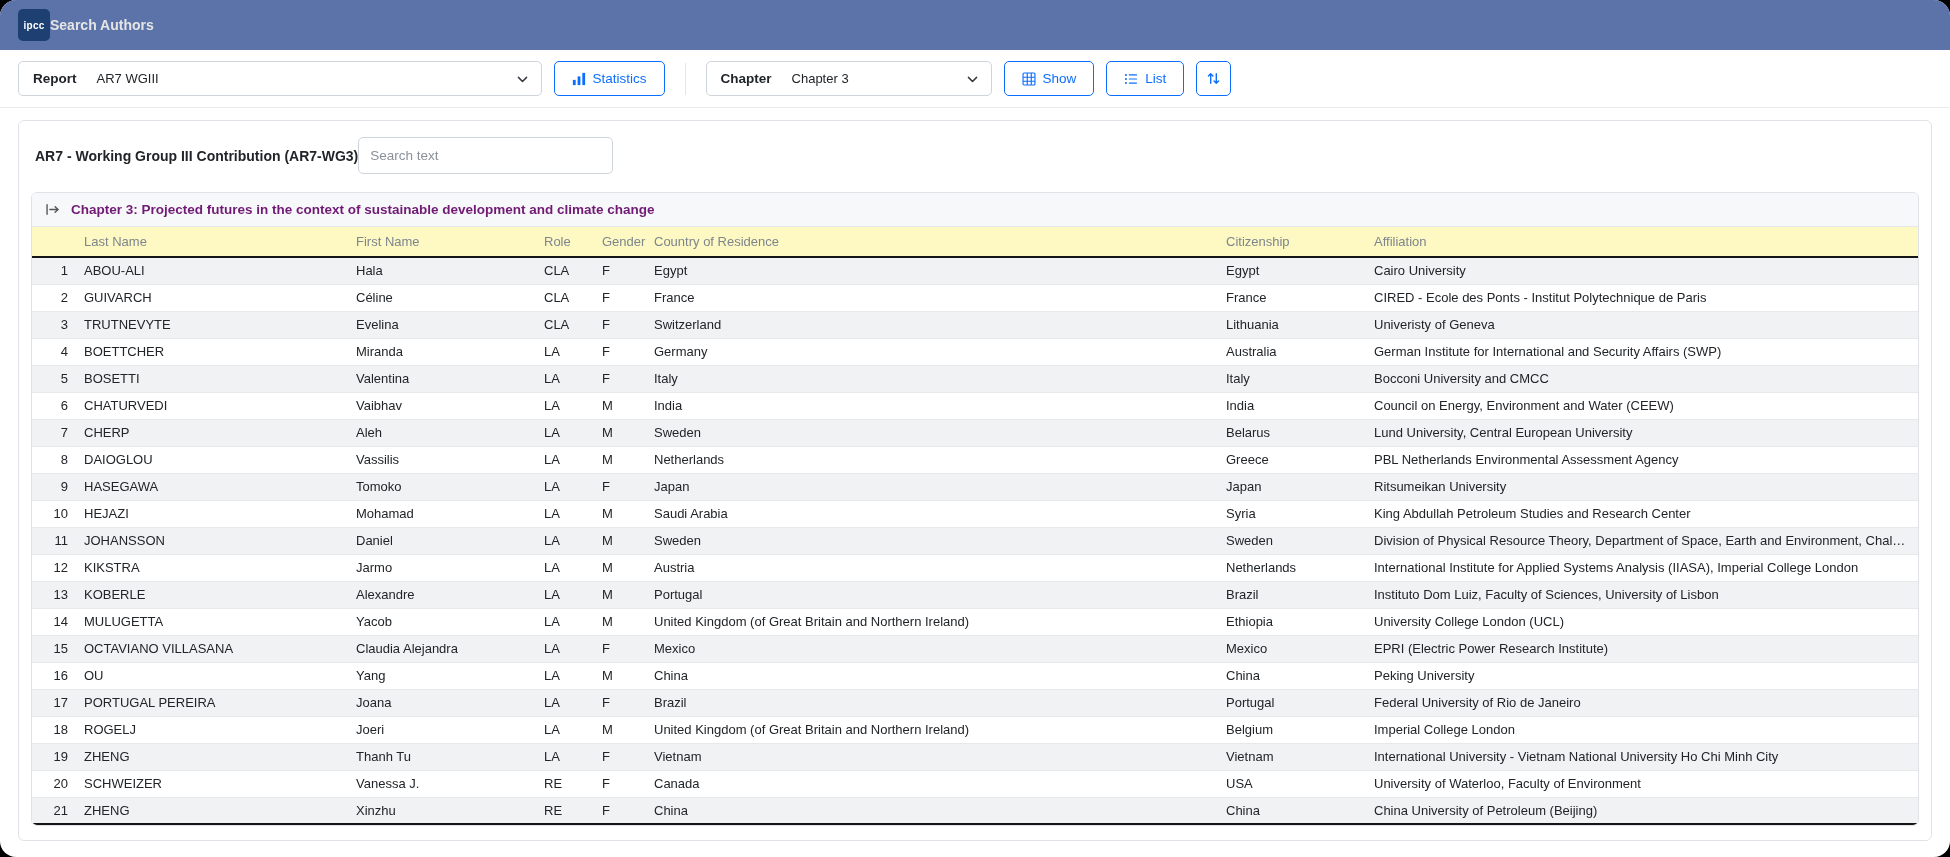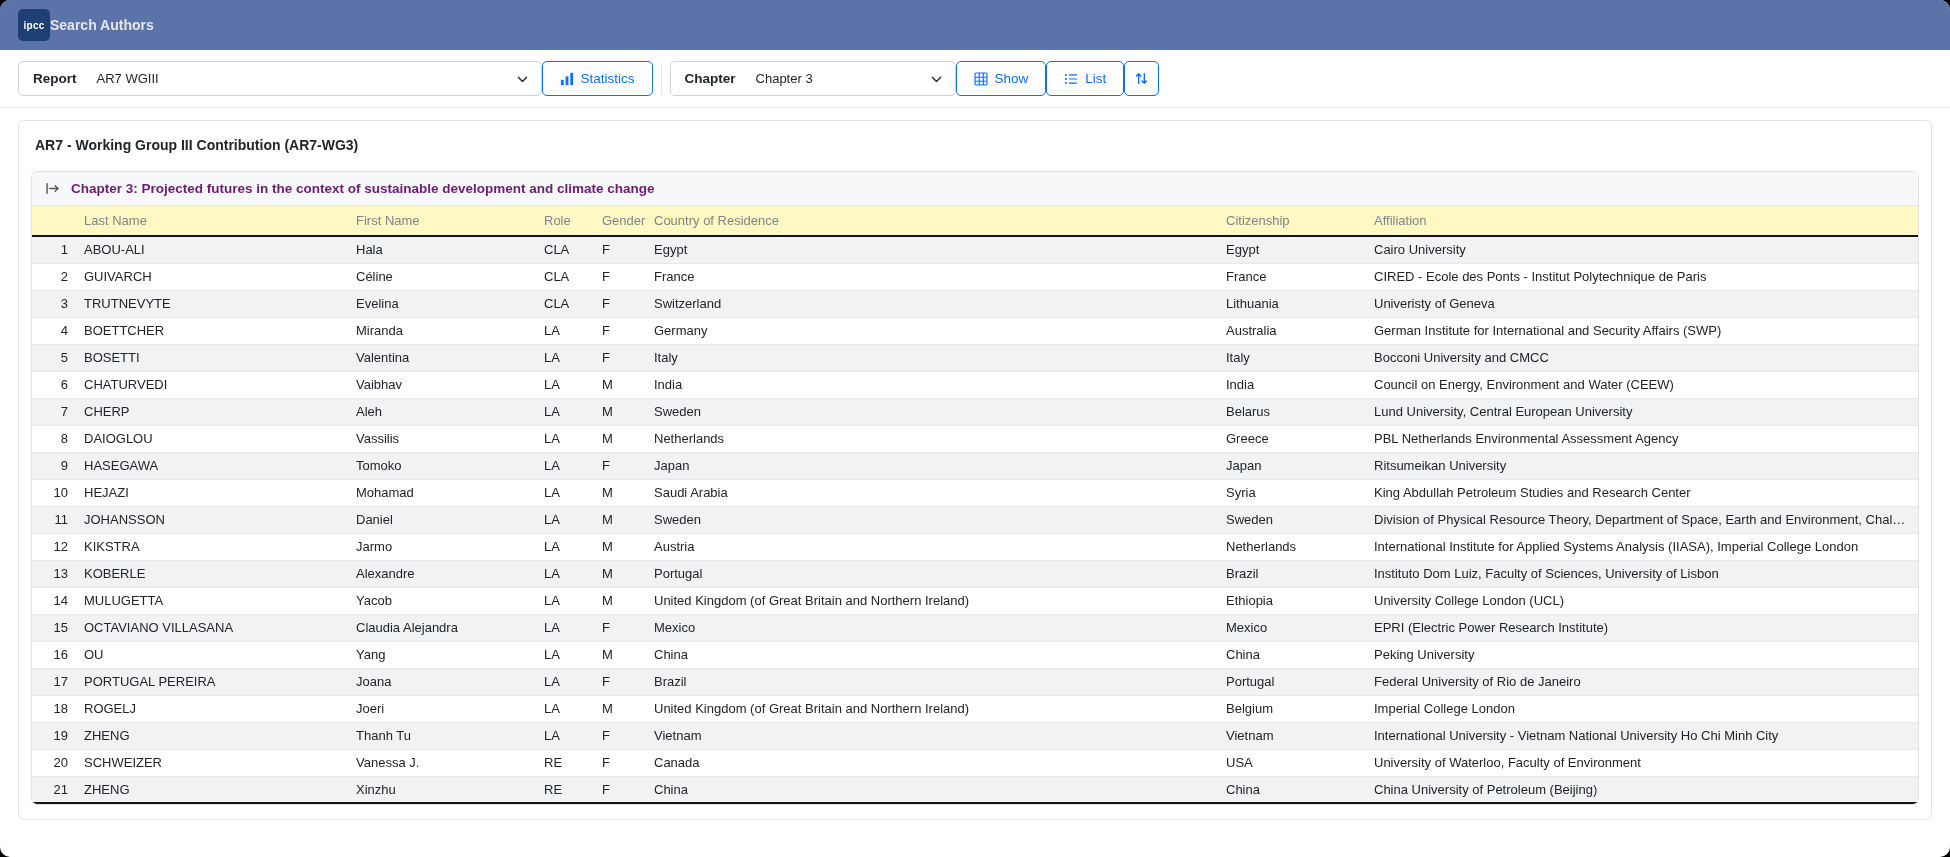--- a/index.html
+++ b/index.html
@@ -5,21 +5,21 @@
   * { box-sizing: border-box; margin: 0; padding: 0; }
   html, body { width: 1950px; height: 857px; }
   body {
     background: #000;
     font-family: "Liberation Sans", "DejaVu Sans", sans-serif;
     overflow: hidden;
   }
   .app {
     position: absolute; inset: 0;
     background: #fff;
-    border-radius: 10px;
+    border-radius: 16px;
     overflow: hidden;
   }
   
   .navbar {
     height: 50px;
     background: var(--navbar-bg, #5b73a8);
     display: flex; align-items: center;
     padding: 0 18px;
   }
   .brand {
@@ -28,21 +28,21 @@
     border-radius: 5px;
     display: flex; align-items: center; justify-content: center;
     color: #fff; font-size: 10px; font-weight: bold; letter-spacing: .2px;
     cursor: pointer;
   }
   .navbar-title {
     color: #e5e5e5; font-size: 14px; font-weight: 700;
   }
   
   .toolbar {
-    display: flex; align-items: center; 
+    display: flex; align-items: center; gap: 12px;
     background: #fff;
     padding: 11px 18px;
     border-bottom: 1px solid #e9ecef;
   }
   .input-group {
     display: inline-flex; align-items: center;
     border: 1px solid #ced4da; border-radius: 5px;
     height: 35px; background: #fff;
   }
   .group-label {
@@ -233,20 +233,21 @@
           </svg>
       </span>
     </button>
 
   </div>
 
   <div class="card">
 
     <div class="card-head">
       <div class="card-title">AR7 - Working Group III Contribution (AR7-WG3)</div>
+      <input class="search-input" type="text" placeholder="Search text" style="">
     </div>
 
     <div class="panel">
       <div class="panel-head">
         <span class="icon">
           <svg width="15" height="15" viewBox="0 0 16 16" fill="none" stroke="currentColor" stroke-width="1.5" stroke-linecap="round" stroke-linejoin="round">
               <path d="M2.2 3v10"></path>
               <path d="M5.2 8h8.6"></path>
               <path d="M10.8 5l3 3-3 3"></path>
             </svg>

